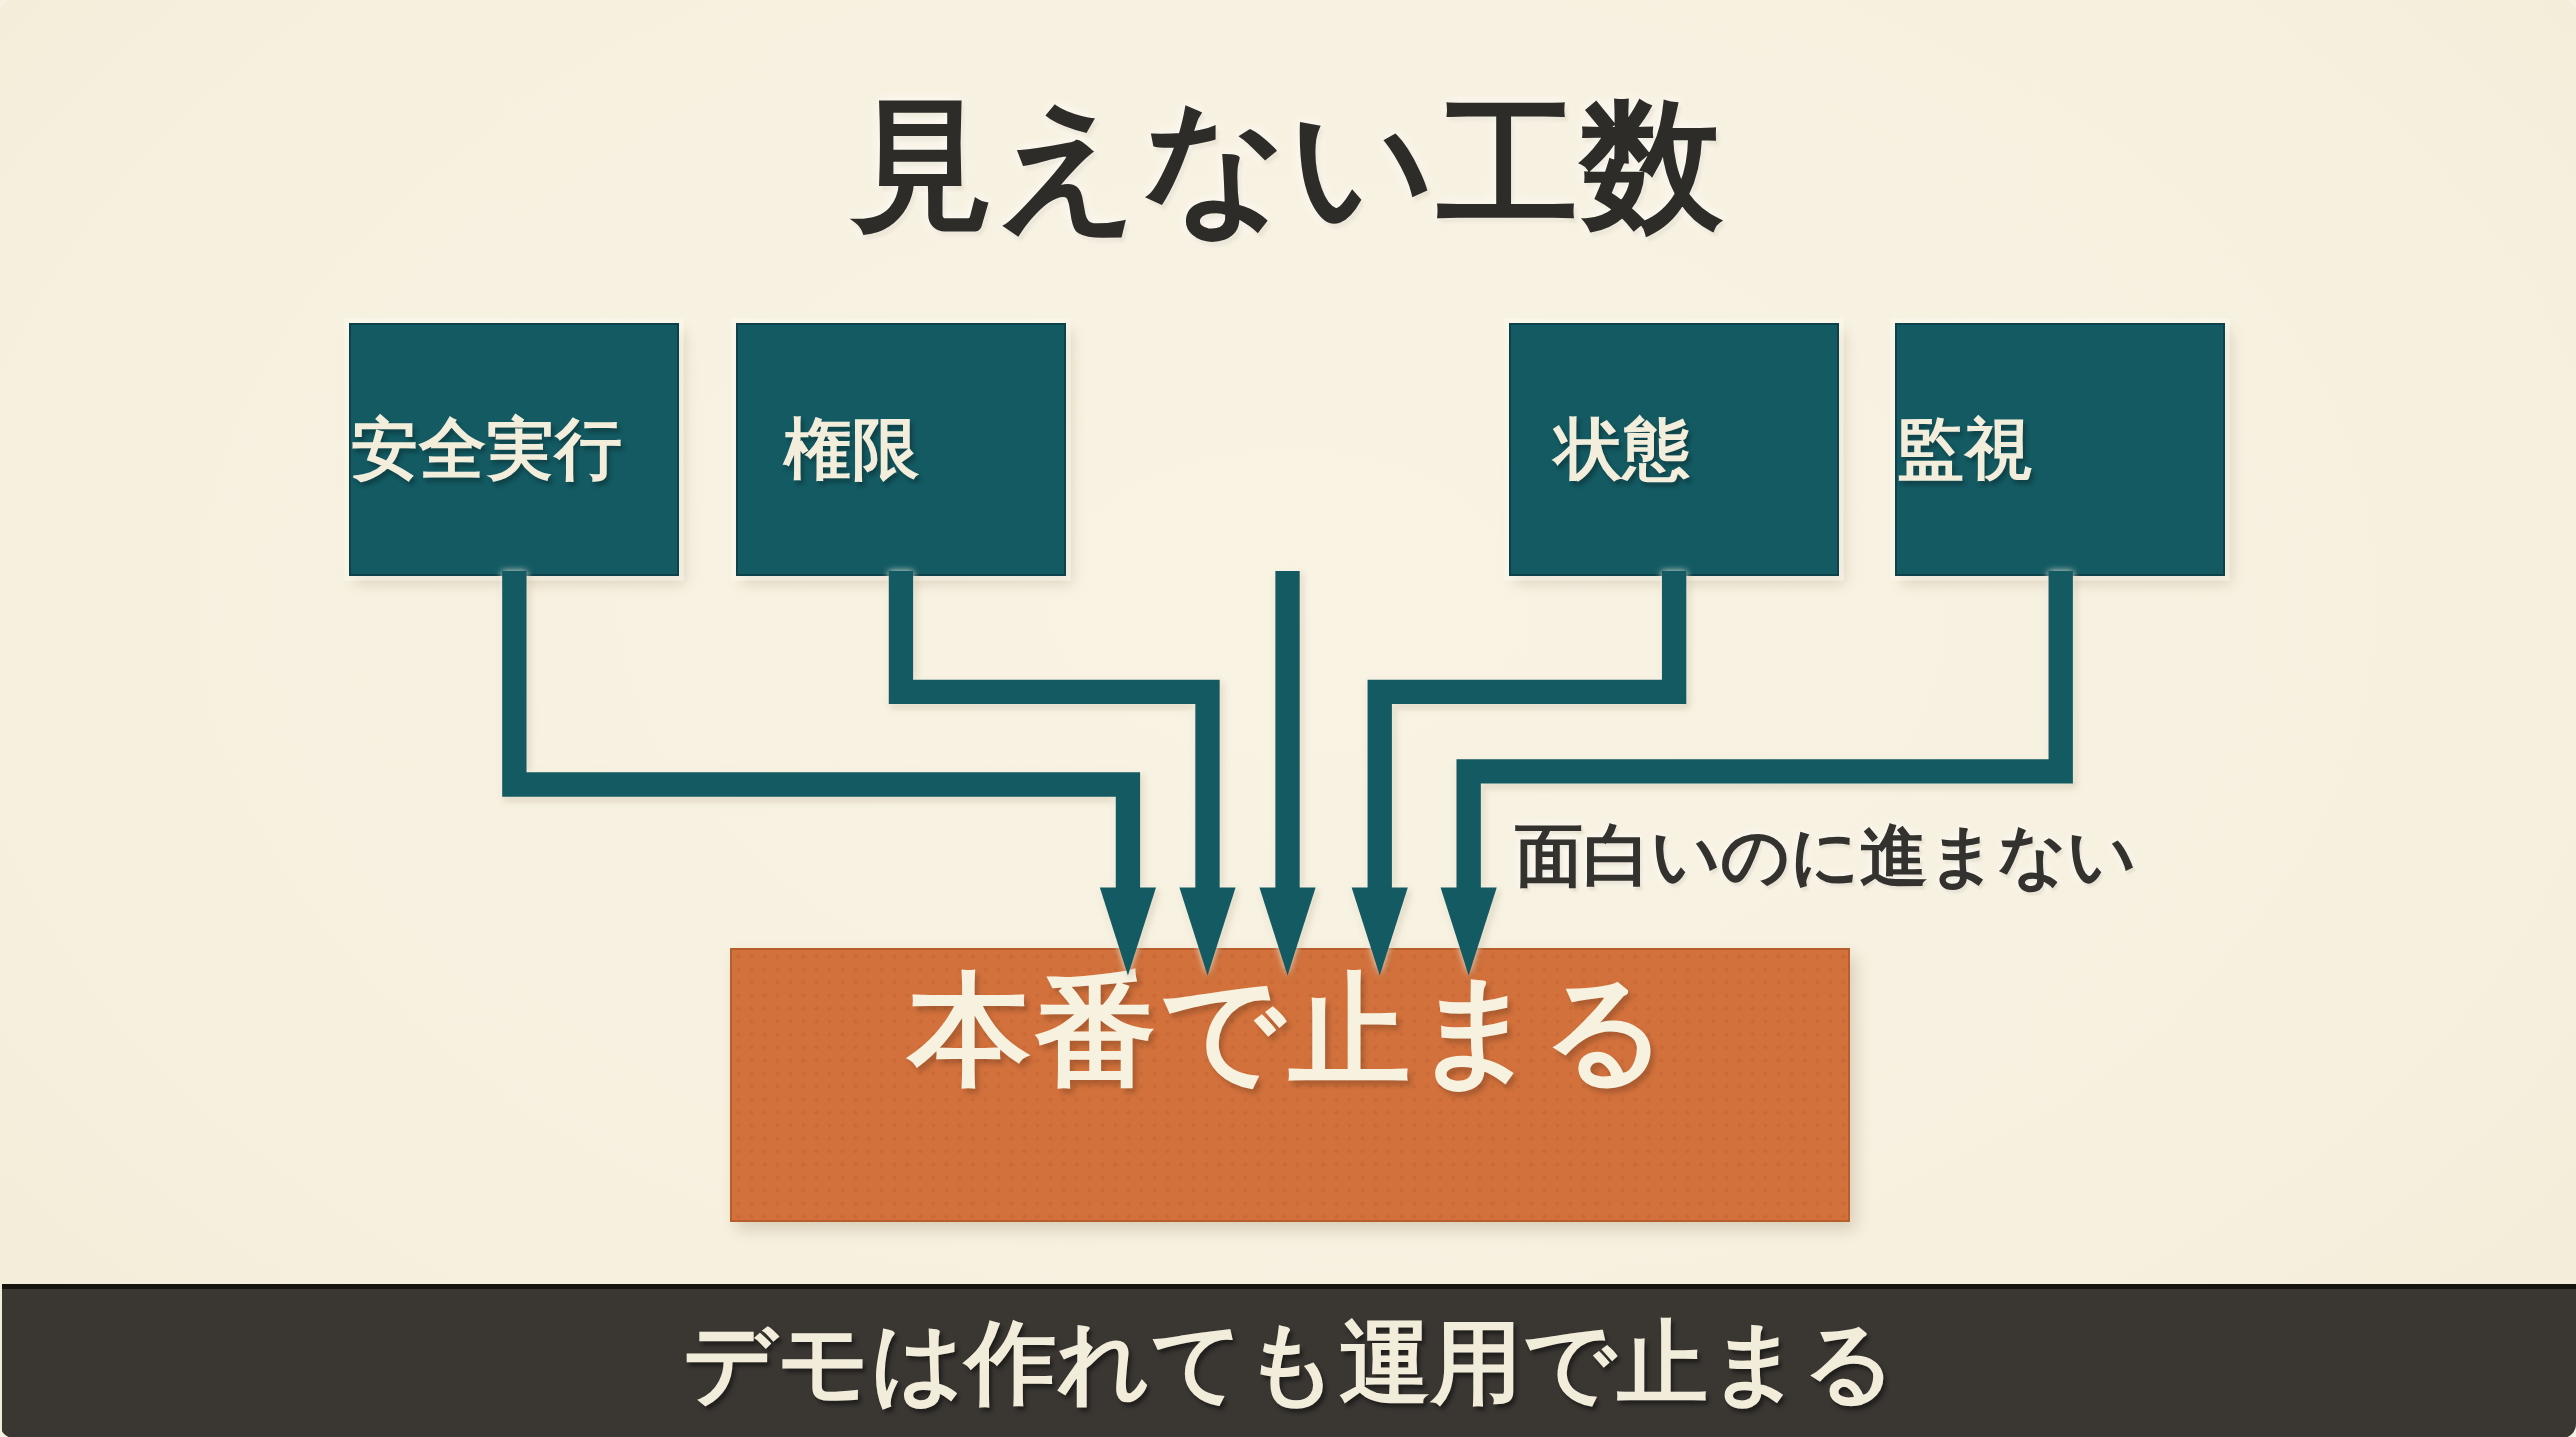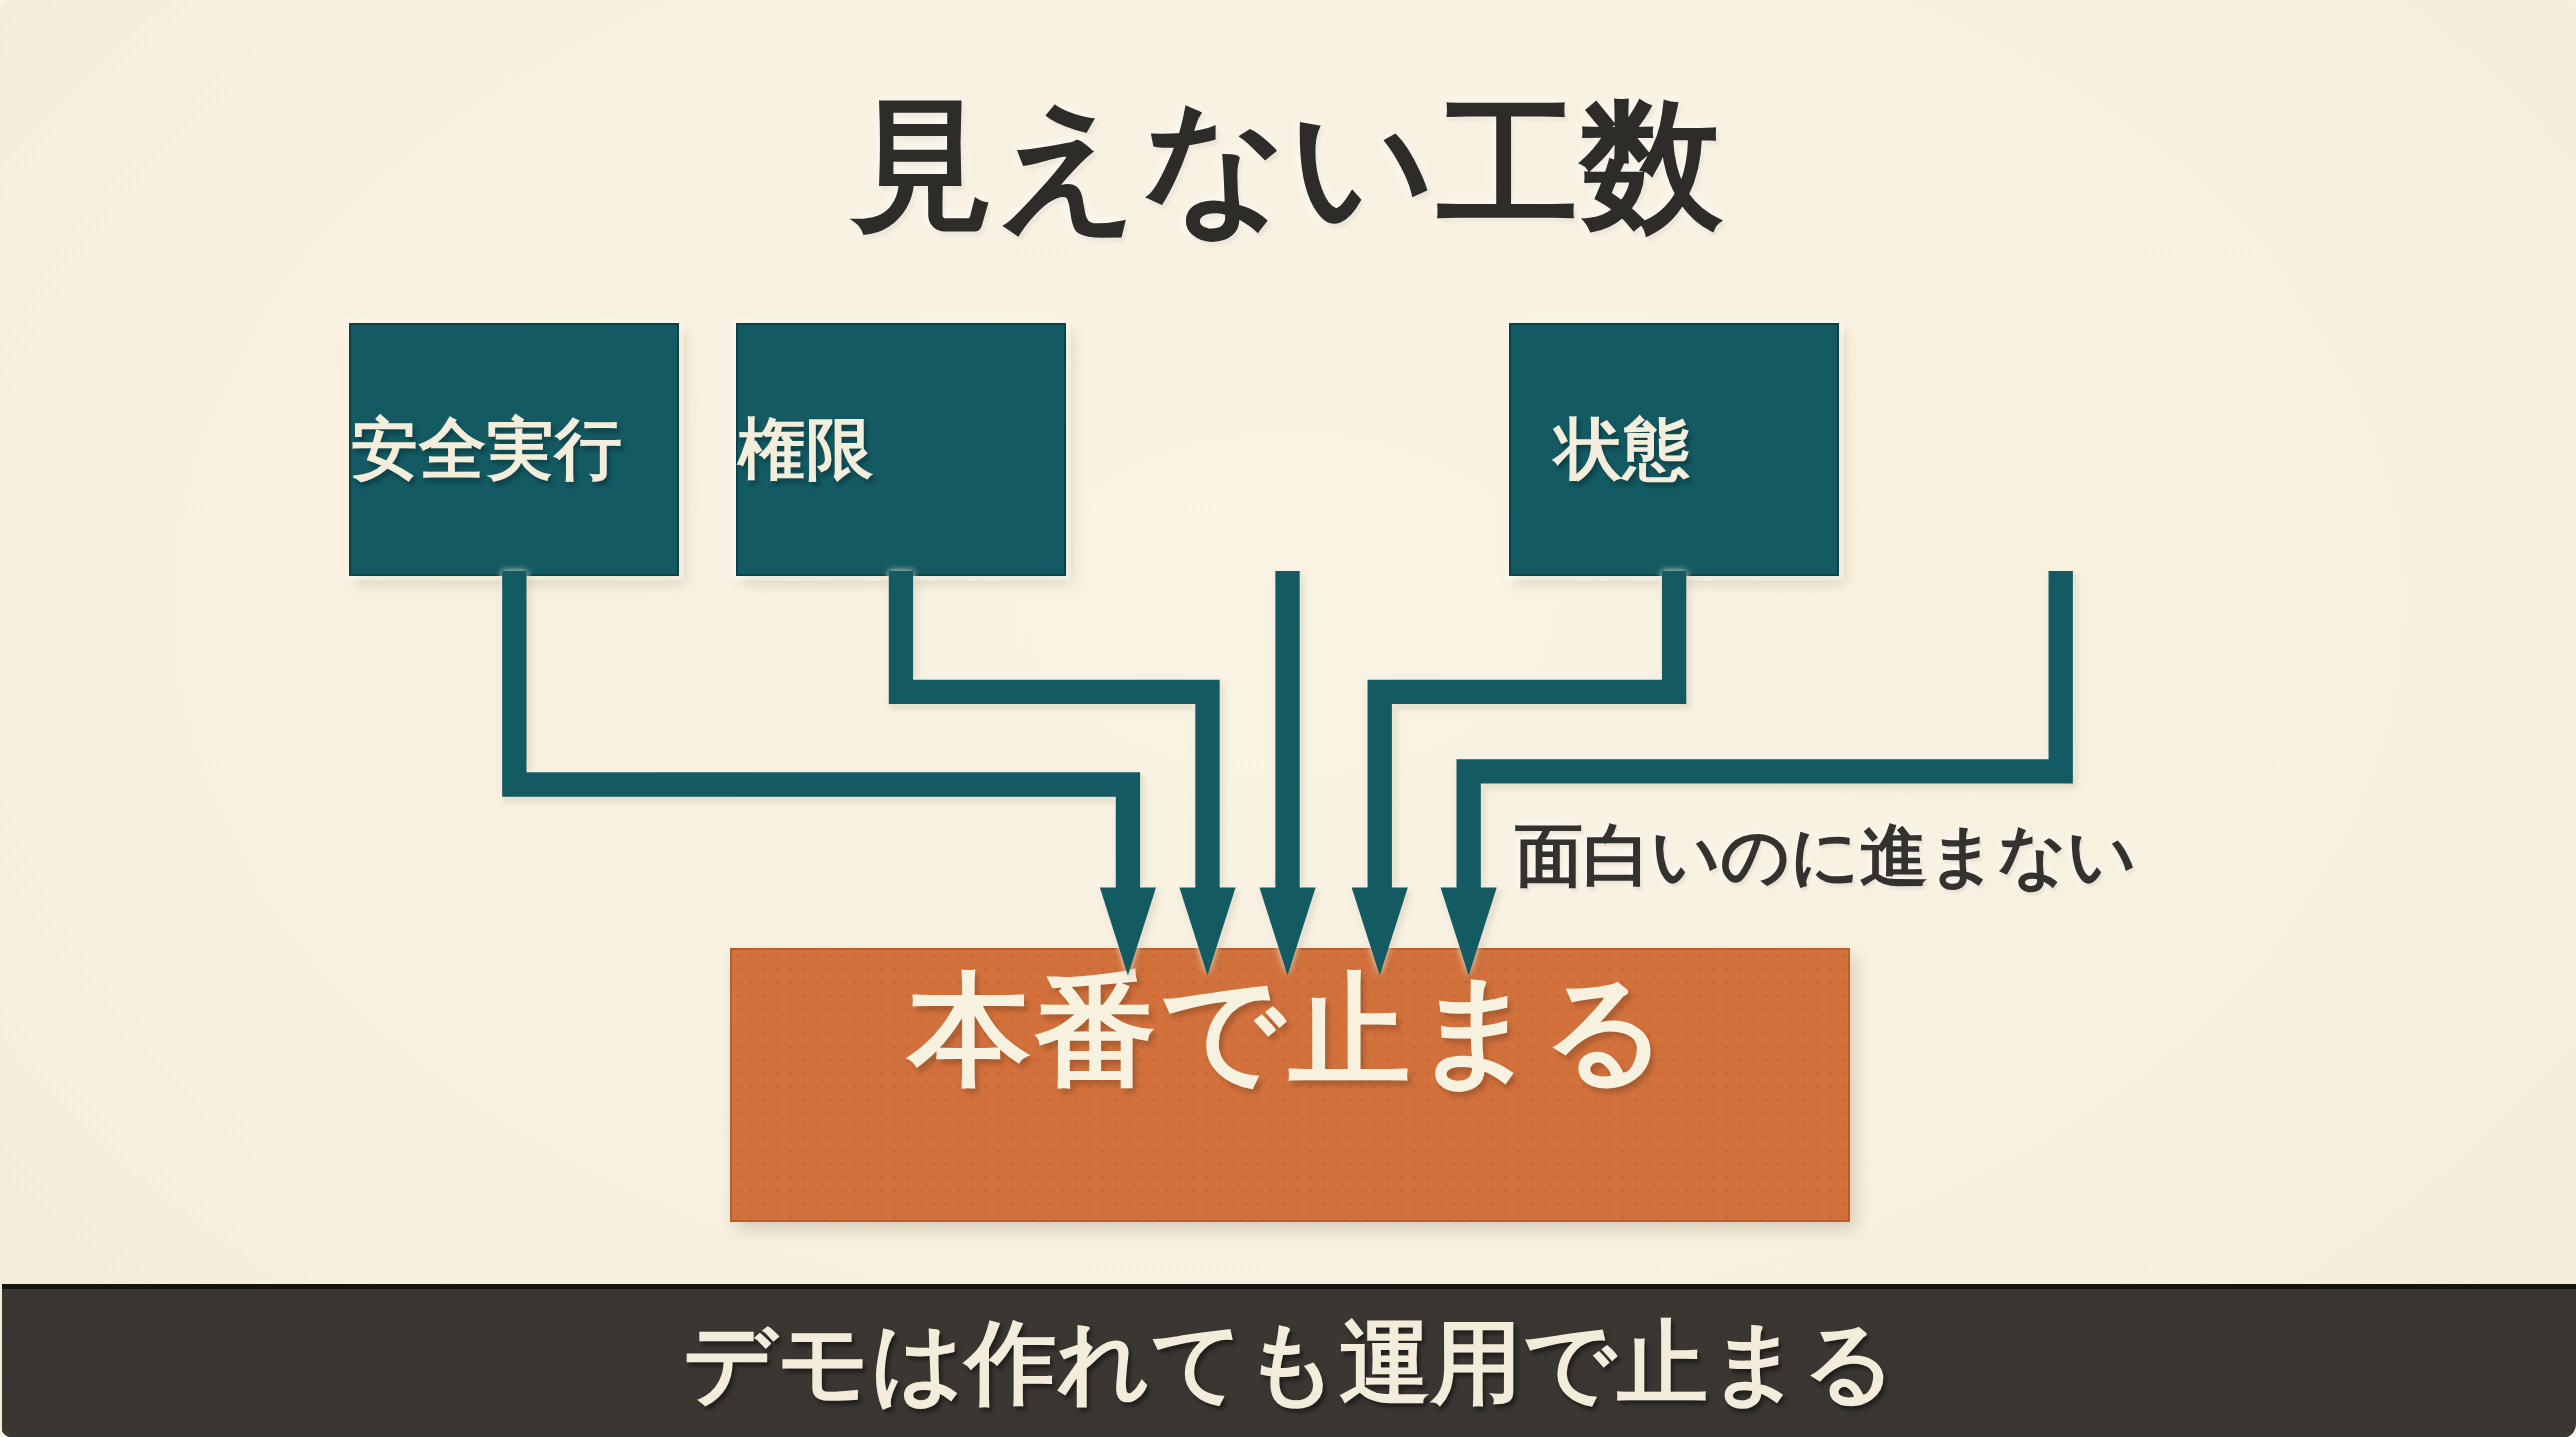--- a/index.html
+++ b/index.html
@@ -45,21 +45,21 @@
   }
   .factor-box span {
     color: #f3eddc;
     font-size: 67px;
     font-weight: 700;
     letter-spacing: 0.9px;
     text-shadow: 2.8px 3.7px 4.7px rgba(0,0,0,0.28);
     white-space: nowrap;
   }
   .box1 { left: 349px; }
-  .box2 { left: 736px; }
+  .box2 { left: 736px; padding-left: 46px; }
   .box3 { left: 1122px; }
   .box4 { left: 1509px; padding-left: 44px; }
   .box5 { left: 1895px; }
 
   .connectors {
     position: absolute;
     left: 0;
     top: 0;
     pointer-events: none;
     filter: drop-shadow(0 0 3.7px rgba(252,248,236,0.9)) drop-shadow(2.8px 3.7px 2.8px rgba(110,85,45,0.22));
@@ -140,20 +140,23 @@
 
   <div class="factor-box box1">
     <span>安全実行</span>
   </div>
   <div class="factor-box box2">
     <span>権限</span>
   </div>
   <div class="factor-box box4">
     <span>状態</span>
   </div>
+  <div class="factor-box box5">
+    <span>監視</span>
+  </div>
 
   <div class="result-box">
     <span>本番で止まる</span>
   </div>
 
   <svg class="connectors" width="2576" height="1438" viewBox="0 0 2752 1536" xmlns="http://www.w3.org/2000/svg">
     <path d="M549.5 610 V838 H1205 V952"></path>
     <path d="M962.5 610 V739 H1290 V952"></path>
     <path d="M1375.5 610 V952"></path>
     <path d="M1788.5 610 V739 H1474 V952"></path>

